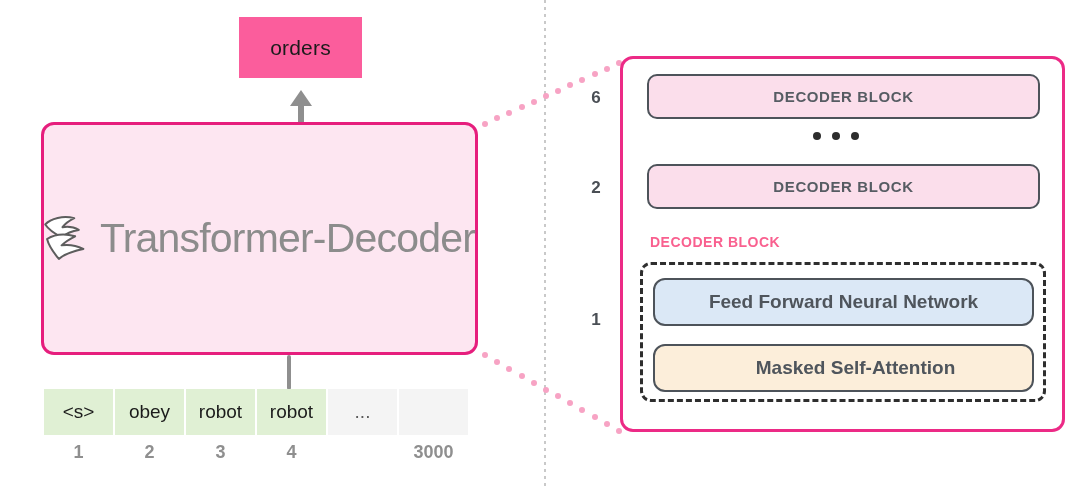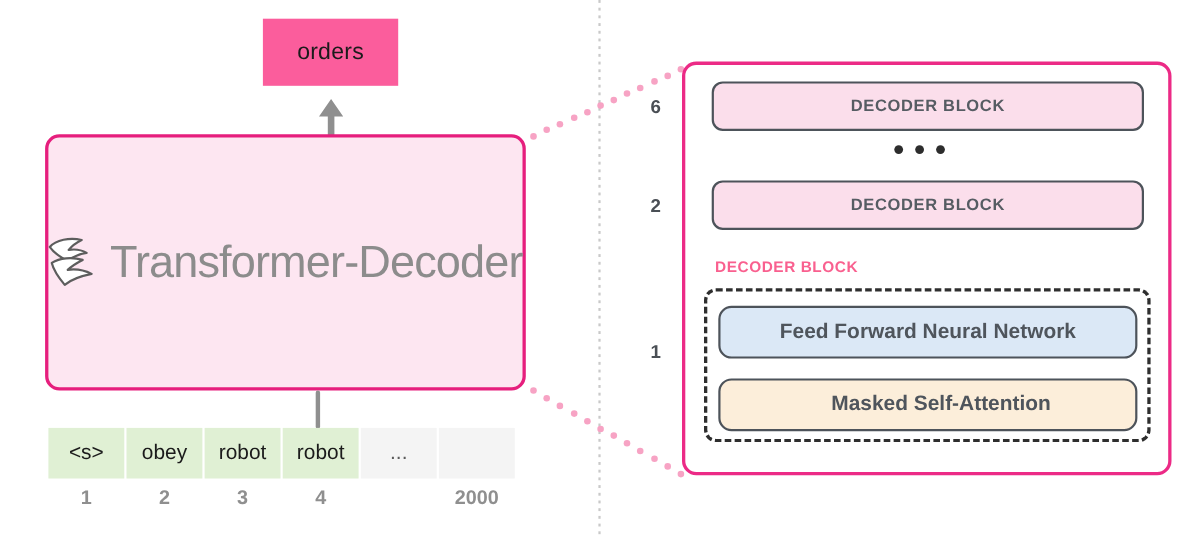--- a/index.html
+++ b/index.html
@@ -284,21 +284,21 @@
     <div class="token-cell gray">...</div>
     <div class="token-cell gray"></div>
   </div>
 
   <div class="index-row">
     <div class="index-cell">1</div>
     <div class="index-cell">2</div>
     <div class="index-cell">3</div>
     <div class="index-cell">4</div>
     <div class="index-cell"></div>
-    <div class="index-cell">2000</div>
+    <div class="index-cell">3000</div>
   </div>
 
   <div class="divider"></div>
 
   <div class="connector" id="conn-top">
       <div class="conn-dot" style="left: 482px; top: 121px;"></div>
       <div class="conn-dot" style="left: 494.182px; top: 115.455px;"></div>
       <div class="conn-dot" style="left: 506.364px; top: 109.909px;"></div>
       <div class="conn-dot" style="left: 518.545px; top: 104.364px;"></div>
       <div class="conn-dot" style="left: 530.727px; top: 98.8182px;"></div>

